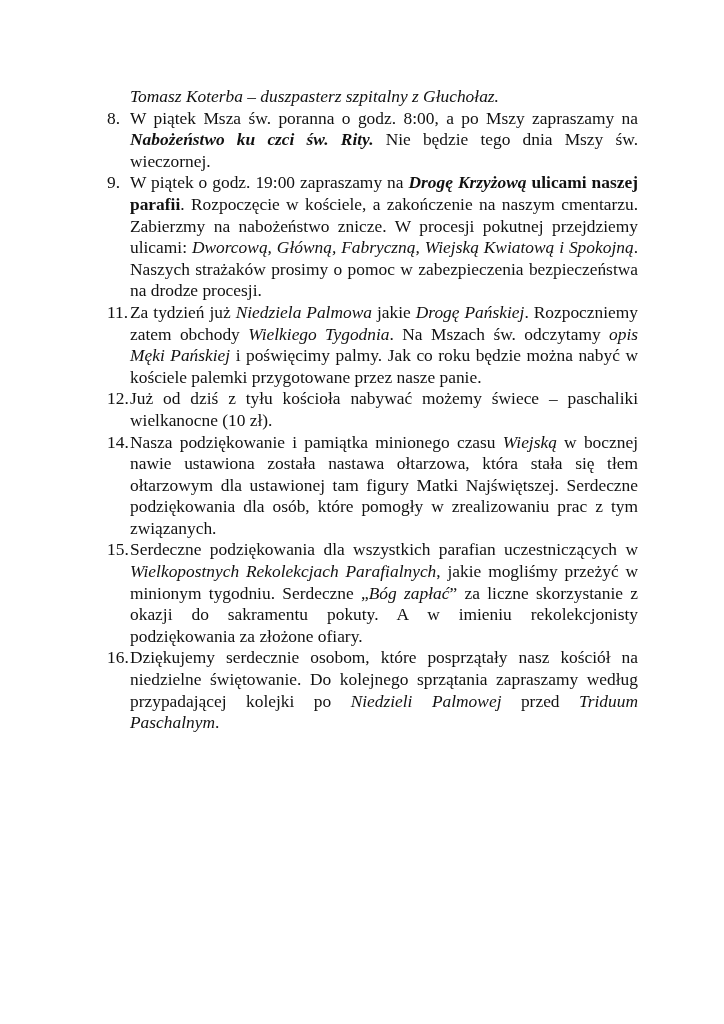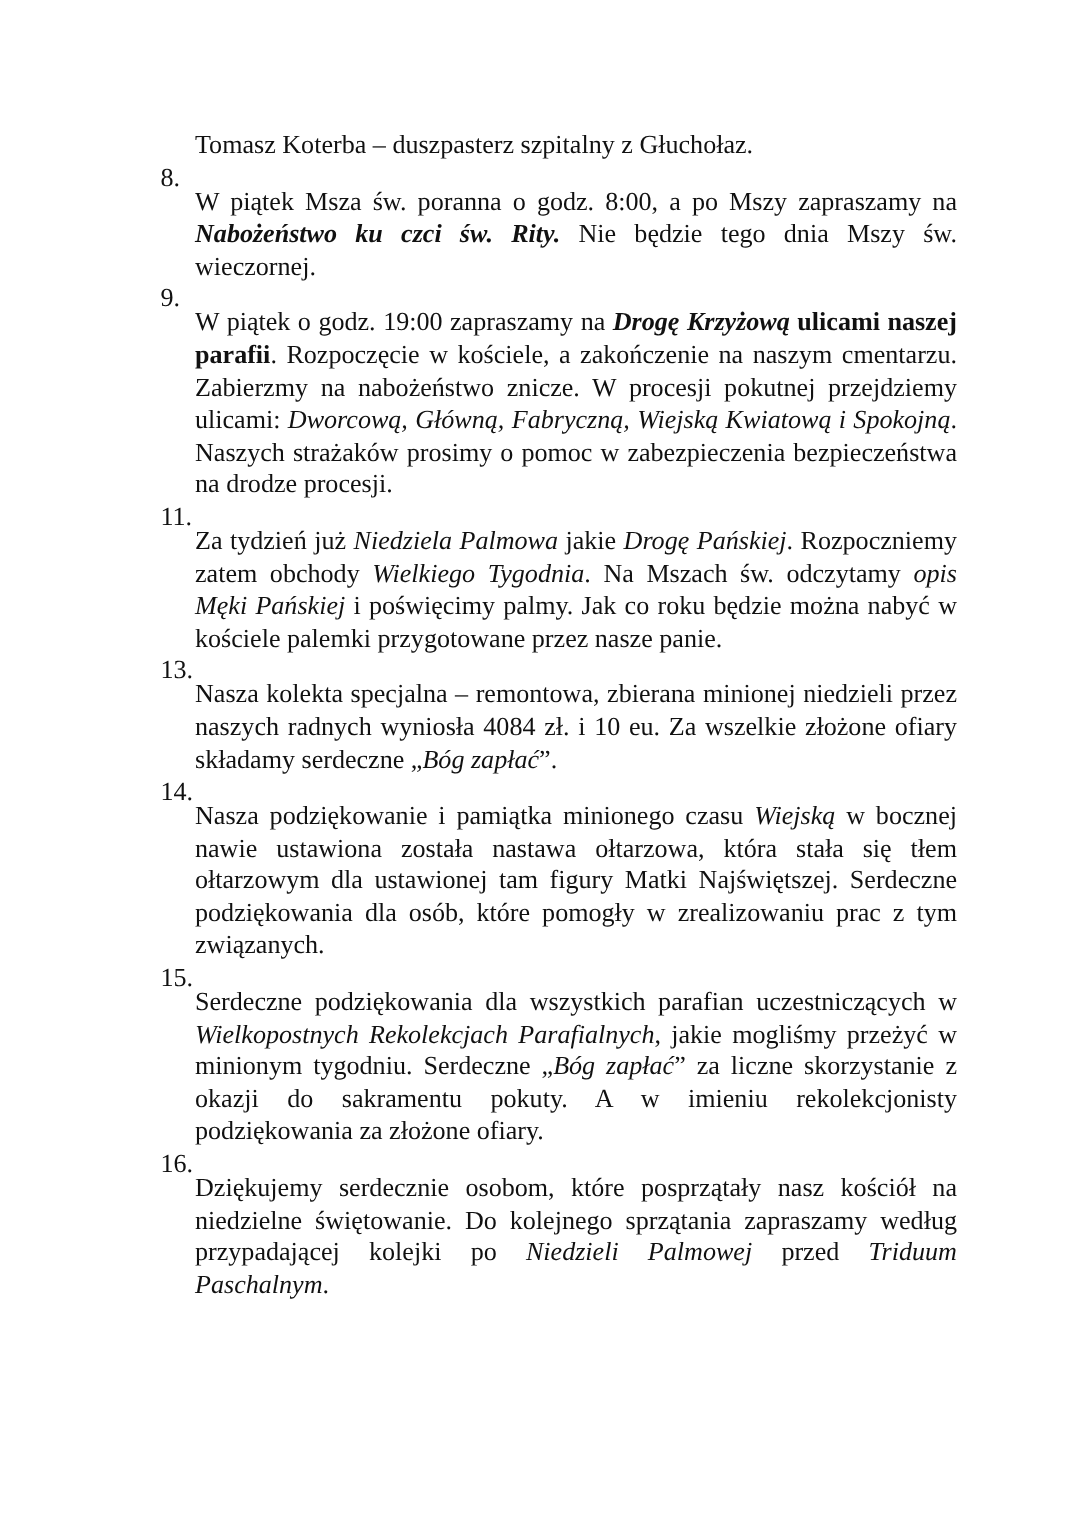--- a/index.html
+++ b/index.html
@@ -10,22 +10,22 @@
       top: 86px;
       width: 531px;
       font-family: "Liberation Serif", "DejaVu Serif", serif;
       font-size: 17.4px;
       line-height: 21.6px;
       color: #111111;
     }
     .cont { padding-left: 23px; text-align: justify; }
     .item { display: flex; }
     .num { width: 23px; flex: 0 0 23px; }
-    .txt { flex: 1; text-align: justify; text-align-last: left; margin-top: 16px; }
-    .cont { text-align-last: left; }
+    .txt { flex: 1; text-align: justify; text-align-last: left; }
+    .cont { text-align-last: left; font-style: italic; }
     i { font-style: italic; }
     b { font-weight: bold; }
   </style>
 </head>
 <body>
 
 <div class="page">
   <div class="cont">Tomasz Koterba – duszpasterz szpitalny z Głuchołaz.</div>
   <div id="items">
       <div class="item">
@@ -34,22 +34,22 @@
       </div>
       <div class="item">
         <span class="num">9.</span>
         <span class="txt"><span>W piątek o godz. 19:00 zapraszamy na </span><b><i>Drogę Krzyżową</i></b><b> ulicami naszej parafii</b><span>. Rozpoczęcie w kościele, a zakończenie na naszym cmentarzu. Zabierzmy na nabożeństwo znicze. W procesji pokutnej przejdziemy ulicami: </span><i>Dworcową, Główną, Fabryczną, Wiejską Kwiatową i Spokojną</i><span>. Naszych strażaków prosimy o pomoc w zabezpieczenia bezpieczeństwa na drodze procesji.</span></span>
       </div>
       <div class="item">
         <span class="num">11.</span>
         <span class="txt"><span>Za tydzień już </span><i>Niedziela Palmowa</i><span> jakie </span><i>Drogę Pańskiej</i><span>. Rozpoczniemy zatem obchody </span><i>Wielkiego Tygodnia</i><span>. Na Mszach św. odczytamy </span><i>opis Męki Pańskiej</i><span> i poświęcimy palmy. Jak co roku będzie można nabyć w kościele palemki przygotowane przez nasze panie.</span></span>
       </div>
       <div class="item">
-        <span class="num">13.</span>
-        <span class="txt"><span>Nasza kolekta specjalna – remontowa, zbierana minionej niedzieli przez naszych radnych wyniosła 4084 zł. i 10 eu. Za wszelkie złożone ofiary składamy serdeczne „</span><i>Bóg zapłać</i><span>”.</span></span>
+        <span class="num">12.</span>
+        <span class="txt"><span>Już od dziś z tyłu kościoła nabywać możemy świece – paschaliki wielkanocne (10 zł).</span></span>
       </div>
       <div class="item">
         <span class="num">14.</span>
         <span class="txt"><span>Nasza podziękowanie i pamiątka minionego czasu </span><i>Wiejską</i><span> w bocznej nawie ustawiona została nastawa ołtarzowa, która stała się tłem ołtarzowym dla ustawionej tam figury Matki Najświętszej. Serdeczne podziękowania dla osób, które pomogły w zrealizowaniu prac z tym związanych.</span></span>
       </div>
       <div class="item">
         <span class="num">15.</span>
         <span class="txt"><span>Serdeczne podziękowania dla wszystkich parafian uczestniczących w </span><i>Wielkopostnych Rekolekcjach Parafialnych</i><span>, jakie mogliśmy przeżyć w minionym tygodniu. Serdeczne „</span><i>Bóg zapłać</i><span>” za liczne skorzystanie z okazji do sakramentu pokuty. A w imieniu rekolekcjonisty podziękowania za złożone ofiary.</span></span>
       </div>
       <div class="item">

